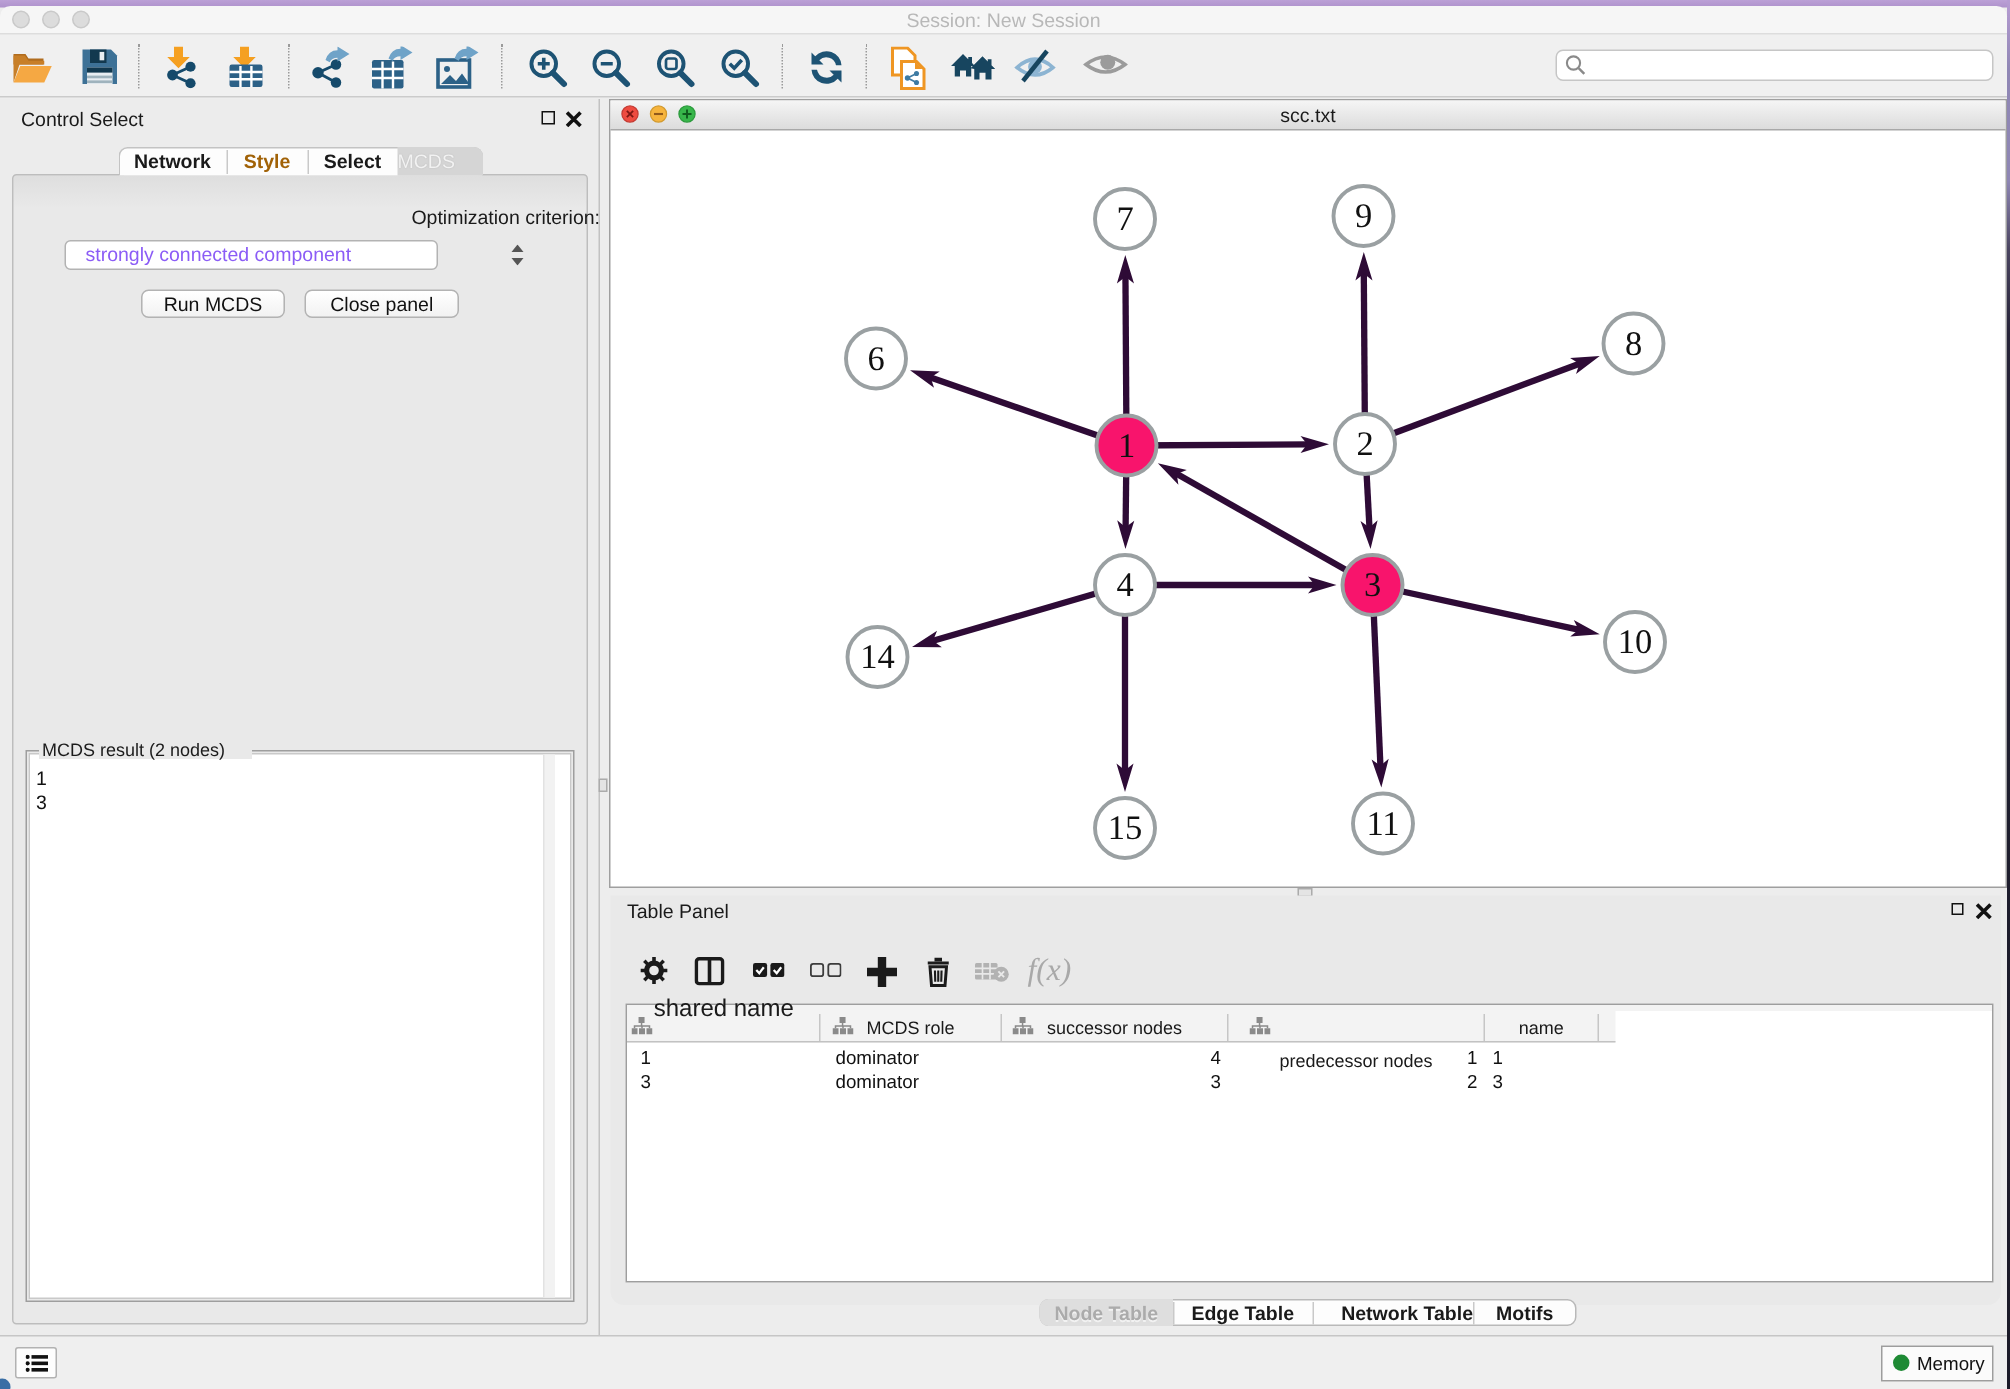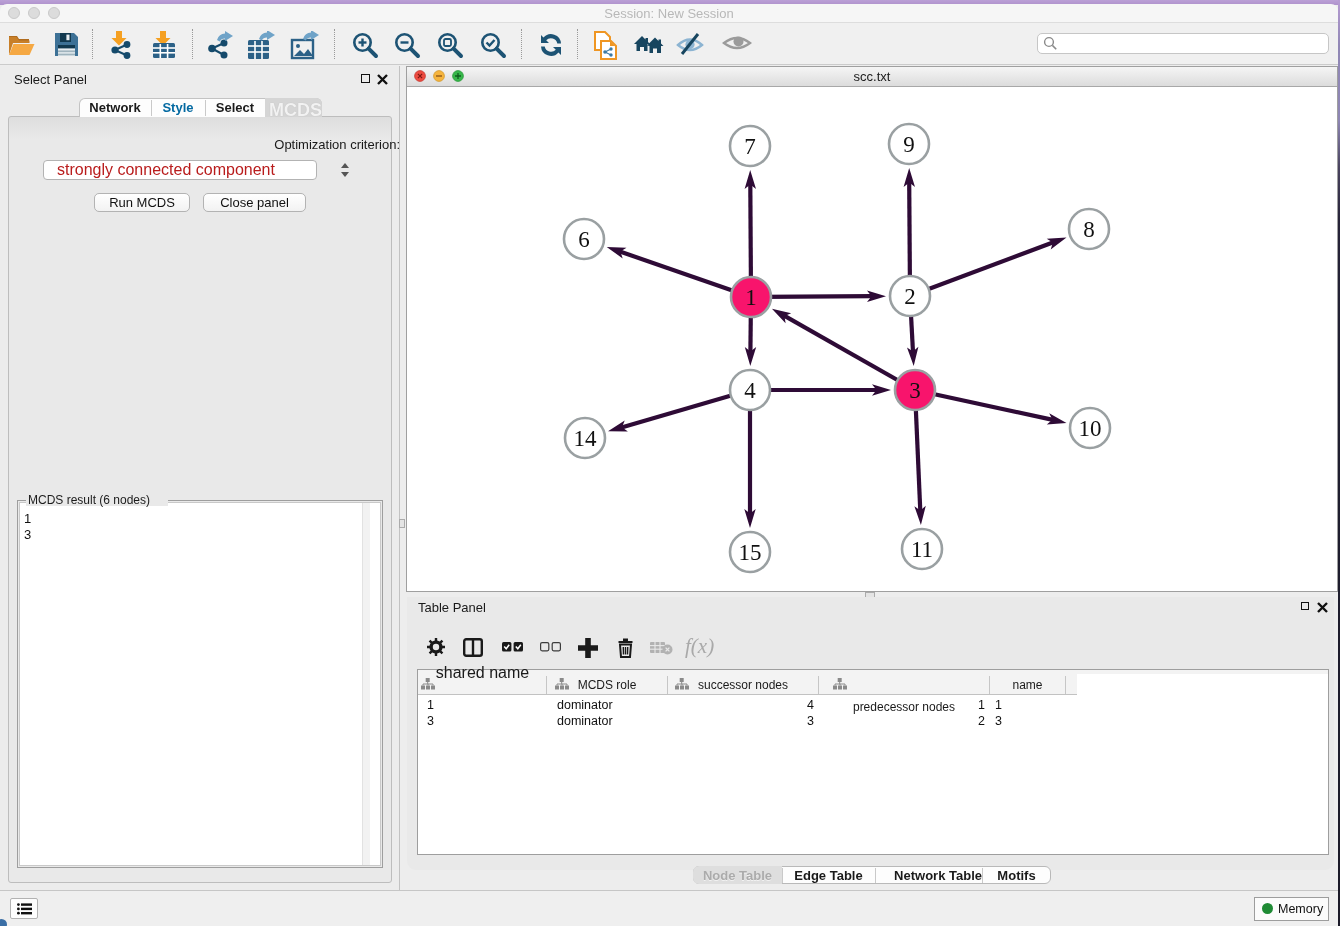--- a/index.html
+++ b/index.html
@@ -167,49 +167,49 @@
 <circle cx="16.5" cy="10.5" r="5" fill="#9b9b9b"></circle>
 </svg>
 
 <div class="abs" style="left:1037px;top:33px;width:292px;height:21px;background:#fff;border:1px solid #c6c6c6;border-radius:5px"></div>
 <svg class="abs" style="left:1043px;top:36px" width="15" height="15" viewBox="0 0 15 15">
 <circle cx="6" cy="6" r="4.4" fill="none" stroke="#8a8a8a" stroke-width="1.4"></circle>
 <line x1="9.4" y1="9.4" x2="13.2" y2="13.2" stroke="#8a8a8a" stroke-width="1.6"></line>
 </svg>
 
 <div class="abs" style="left:0;top:66px;width:400px;height:824px;background:#ececec;border-right:1px solid #c2c2c2"></div>
-<div class="abs" style="left:14px;top:72px;font-size:13px;color:#1a1a1a">Select Panel</div>
+<div class="abs" style="left:14px;top:72px;font-size:13px;color:#1a1a1a">Control Select</div>
 <div class="abs" style="left:361px;top:74px;width:9px;height:9px;border:1.6px solid #111"></div>
 <svg class="abs" style="left:377px;top:74px" width="11" height="11" viewBox="0 0 11 11">
     <path d="M1 1 L10 10 M10 1 L1 10" stroke="#111" stroke-width="2.4"></path>
   </svg>
 
 <div class="abs" style="left:8px;top:116px;width:384px;height:767px;background:linear-gradient(#dedede 0,#e9e9e9 22px,#e9e9e9 100%);border:1px solid #bdbdbd;border-radius:3px"></div>
 
 <div class="abs" style="left:79px;top:98px;width:243px;height:19px;background:#fdfdfd;border:1px solid #c3c3c3;border-bottom:none;border-radius:6px 6px 0 0"></div>
 <div class="abs" style="left:265px;top:98px;width:57px;height:19px;background:#d5d5d5;border-radius:0 6px 0 0"></div>
 <div class="abs" style="left:151px;top:100px;width:1px;height:16px;background:#c9c9c9"></div>
 <div class="abs" style="left:205px;top:100px;width:1px;height:16px;background:#c9c9c9"></div>
 <div class="abs" style="left:79px;top:100px;width:72px;height:16px;font-size:13px;font-weight:700;text-align:center;color:#1a1a1a">Network</div>
-<div class="abs" style="left:151px;top:100px;width:54px;height:16px;font-size:13px;font-weight:700;text-align:center;color:#0369a1">Style</div>
+<div class="abs" style="left:151px;top:100px;width:54px;height:16px;font-size:13px;font-weight:700;text-align:center;color:#a16207">Style</div>
 <div class="abs" style="left:205px;top:100px;width:60px;height:16px;font-size:13px;font-weight:700;text-align:center;color:#1a1a1a">Select</div>
-<div class="abs" style="left:265px;top:100px;width:57px;height:16px;font-size:18px;font-weight:700;text-align:right;color:#f2f2f2;text-shadow:0 0 1px #b5b5b5">MCDS</div>
+<div class="abs" style="left:265px;top:100px;width:57px;height:16px;font-size:13px;font-weight:400;text-align:left;color:#f2f2f2;text-shadow:0 0 1px #b5b5b5">MCDS</div>
 
 <div class="abs" style="left:0;top:137px;width:400px;text-align:right;font-size:13px;color:#1a1a1a">Optimization criterion:</div>
-<div class="abs" style="left:43px;top:160px;width:274px;height:20px;background:#fff;border:1px solid #b3b3b3;border-radius:4px;font-size:16px;color:#b91c1c;line-height:18px;padding-left:13px">strongly connected component</div>
+<div class="abs" style="left:43px;top:160px;width:249px;height:20px;background:#fff;border:1px solid #b3b3b3;border-radius:4px;font-size:13px;color:#8b5cf6;line-height:18px;padding-left:13px">strongly connected component</div>
 <svg class="abs" style="left:340px;top:163px" width="10" height="14" viewBox="0 0 10 14">
 <path d="M5 0 L9 5 H1 Z" fill="#555"></path>
     <path d="M5 14 L1 9 h8 Z" fill="#555"></path>
 </svg>
 <div class="abs" style="left:94px;top:193px;width:96px;height:19px;background:linear-gradient(#ffffff,#f2f2f2);border:1px solid #b3b3b3;border-radius:5px;font-size:13px;color:#111;text-align:center;line-height:17px">Run MCDS</div>
 <div class="abs" style="left:203px;top:193px;width:103px;height:19px;background:linear-gradient(#ffffff,#f2f2f2);border:1px solid #b3b3b3;border-radius:5px;font-size:13px;color:#111;text-align:center;line-height:17px">Close panel</div>
 
 <div class="abs" style="left:17px;top:500px;width:366px;height:368px;border:1px solid #9e9e9e"></div>
 <div class="abs" style="left:19px;top:502px;width:362px;height:364px;background:#fff;border:1px solid #c9c9c9"></div>
-<div class="abs" style="left:26px;top:493px;width:142px;height:13px;background:#e9e9e9;font-size:12px;color:#1c1c1c;padding-left:2px">MCDS result (6 nodes)</div>
+<div class="abs" style="left:26px;top:493px;width:142px;height:13px;background:#e9e9e9;font-size:12px;color:#1c1c1c;padding-left:2px">MCDS result (2 nodes)</div>
 <div class="abs" style="left:362px;top:503px;width:8px;height:362px;background:#f2f2f2;border-left:1px solid #e2e2e2"></div>
 <div class="abs" style="left:24px;top:511px;font-size:13px;color:#111;line-height:16px">1<br>3</div>
 
 <div class="abs" style="left:406px;top:66px;width:932px;height:526px;background:#fff;border:1px solid #9f9f9f"></div>
 <div class="abs" style="left:407px;top:67px;width:930px;height:20px;background:linear-gradient(#f5f5f5,#dcdcdc);border-bottom:1px solid #a8a8a8"></div>
 <div class="abs" style="left:407px;top:68px;width:930px;height:18px;font-size:13px;color:#1a1a1a;text-align:center;line-height:18px">scc.txt</div>
 <svg class="abs" style="left:414px;top:70px" width="50" height="12" viewBox="0 0 50 12">
 <circle cx="6" cy="6" r="5.4" fill="#ee4b40" stroke="#c43b33" stroke-width="0.8"></circle>
 <path d="M3.9 3.9 L8.1 8.1 M8.1 3.9 L3.9 8.1" stroke="#7d1713" stroke-width="1.2"></path>
 <circle cx="25" cy="6" r="5.4" fill="#f6b43d" stroke="#d29a2e" stroke-width="0.8"></circle>

